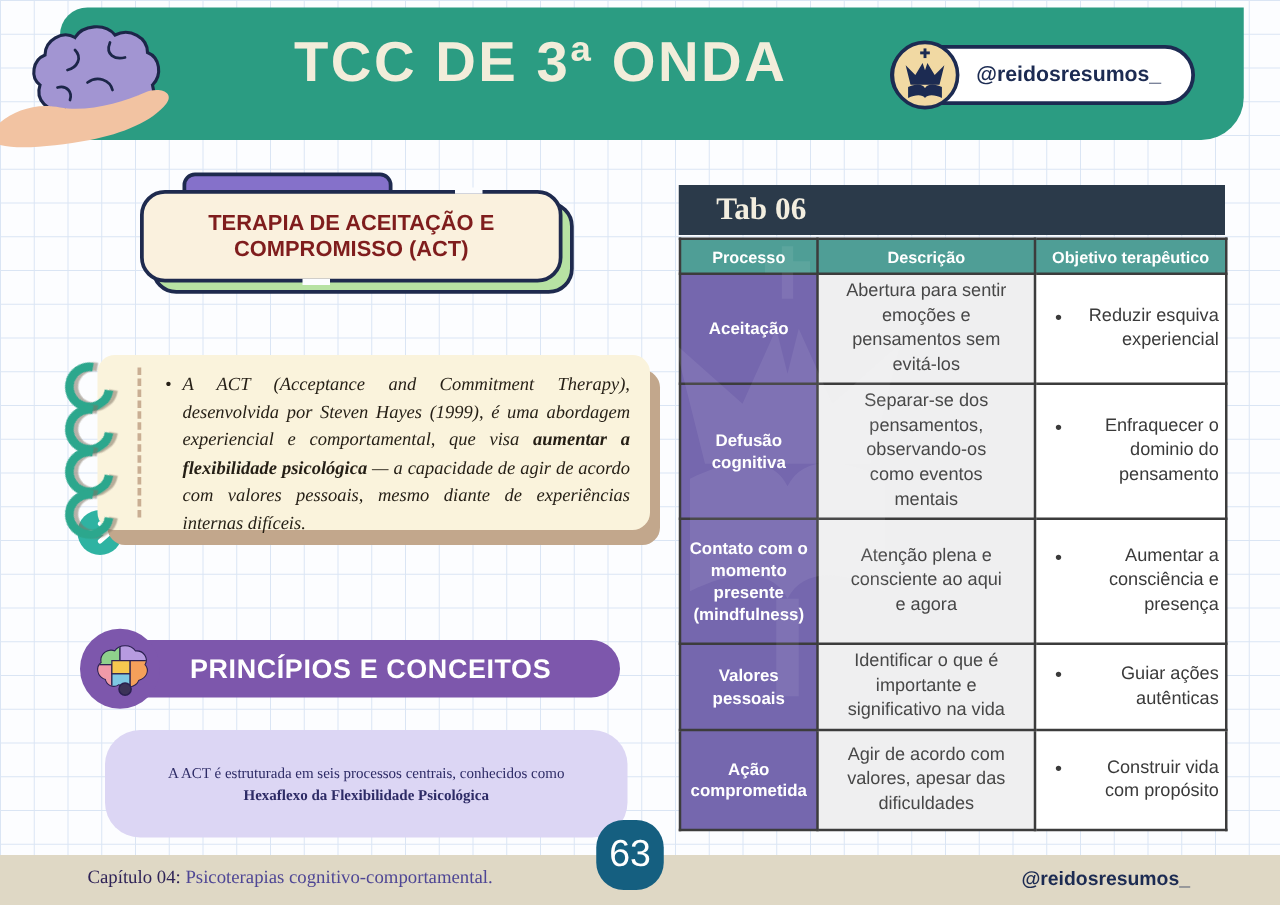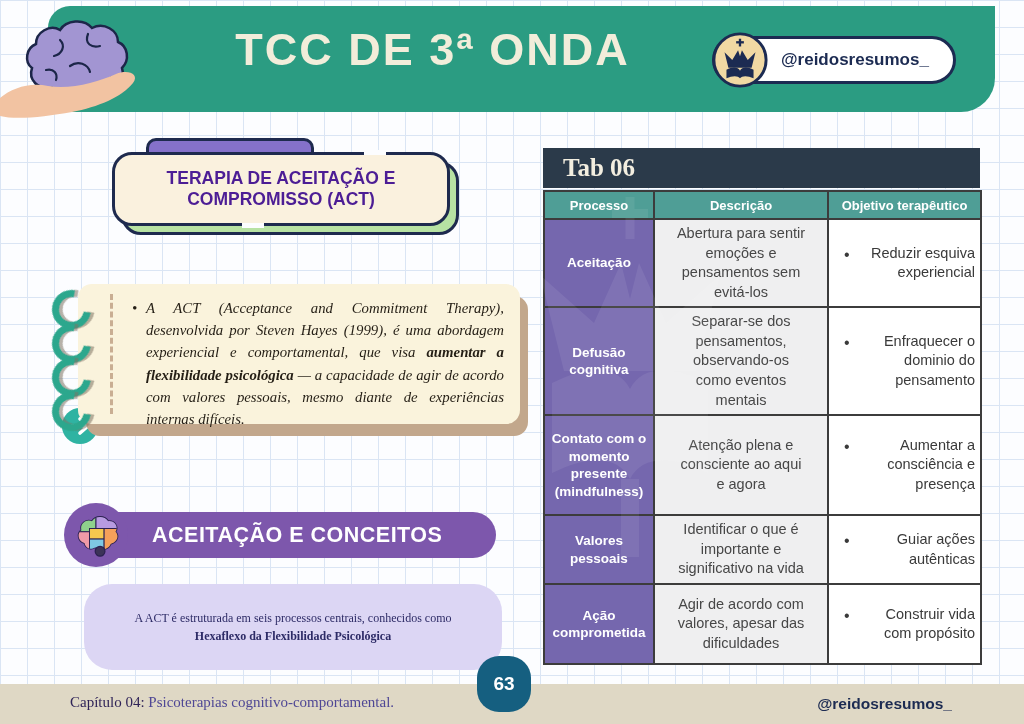--- a/index.html
+++ b/index.html
@@ -23,21 +23,21 @@
   .logo-circle{position:absolute;left:-4px;top:-8px;width:58px;height:58px;}
 
   
   .topic-wrap{position:absolute;left:112px;top:152px;width:338px;height:74px;}
   .topic-tab{position:absolute;left:34px;top:-14px;width:162px;height:36px;
     background:#8571CA;border:3px solid #1E2A4E;border-radius:10px;z-index:1;}
   .topic-shadow{position:absolute;left:9px;top:9px;width:332px;height:68px;
     background:#B7E2A3;border:3px solid #1E2A4E;border-radius:20px;z-index:0;}
   .topic-box{position:absolute;inset:0;background:#FAF1DE;border:3px solid #1E2A4E;
     border-radius:20px;z-index:2;display:flex;align-items:center;justify-content:center;
-    text-align:center;font-size:17.5px;font-weight:bold;color:#4c1d95;line-height:1.2;
+    text-align:center;font-size:17.5px;font-weight:bold;color:#7f1d1d;line-height:1.2;
     padding:4px 14px;}
   .dash{position:absolute;background:#FCFDFF;z-index:3;}
   .dash.d1{width:22px;height:5px;right:64px;top:-2px;}
   .dash.d2{width:22px;height:5px;left:130px;bottom:-2px;}
 
   .paper{position:absolute;left:78px;top:248px;width:442px;height:140px;
     background:#FAF3DC;border-radius:14px;box-shadow:8px 12px 0 #C2A78C;z-index:2;margin-top:36px;}
   .paper .divider{position:absolute;left:32px;top:10px;bottom:10px;
     border-left:3px dashed #C9AE93;}
   .rings{position:absolute;left:-26px;top:4px;width:40px;}
@@ -66,21 +66,21 @@
 
   .hexaflex-box{position:absolute;left:84px;top:584px;width:418px;height:86px;
     background:#DCD6F4;border-radius:28px;display:flex;align-items:center;justify-content:center;}
   .hexaflex-text{font-family:Liberation Serif, serif;font-size:12px;line-height:1.5;
     color:#2D2B66;text-align:center;padding:6px 24px;}
   .hexaflex-text b{font-weight:bold;}
 
   
   .tablewrap{position:absolute;left:543px;top:148px;width:437px;z-index:10;}
   .tab-bar{display:flex;align-items:center;background:#2B3A4A;color:#F3EEE0;
-    height:40px;padding:0 20px;margin-bottom:2px;}
+    height:40px;padding:0 30px;margin-bottom:2px;}
   .tab-num{font-family:"Liberation Serif",serif;font-weight:bold;font-size:25px;}
   .tab-title{flex:1;text-align:center;font-family:"Liberation Serif",serif;
     font-weight:bold;font-size:18.5px;}
   table.act{border-collapse:collapse;width:437px;table-layout:fixed;}
   table.act th,table.act td{border:2px solid #3C3C3C;}
   table.act th{background:#4F9E96;color:#FFFFFF;font-size:13px;font-weight:bold;
     padding:4px 2px;height:18px;}
   col.c-proc{width:110px}col.c-desc{width:174px}col.c-obj{width:153px}
   td.proc{background:#7567AE;color:#FFFFFF;font-weight:bold;font-size:13.5px;
     text-align:center;padding:4px 6px;line-height:1.3;}
@@ -95,21 +95,21 @@
   .watermark{position:absolute;left:480px;top:180px;width:300px;height:400px;
     opacity:.07;z-index:20;pointer-events:none;}
 
   
   .footer-bar{position:absolute;left:0;top:684px;width:1024px;height:40px;background:#DFD8C5;}
   .chapter{position:absolute;left:70px;top:694px;font-family:"Liberation Serif",serif;
     font-size:15px;color:#4F4795;}
   .chapter .bold{font-weight:normal;color:#2F2357;}
   .page-badge{position:absolute;left:477px;top:656px;width:54px;height:56px;
     background:#155F80;border-radius:22px;display:flex;align-items:center;justify-content:center;
-    color:#FFFFFF;font-size:19px;font-weight:700;z-index:15;}
+    color:#FFFFFF;font-size:30px;font-weight:400;z-index:15;}
   .footer-handle{position:absolute;right:72px;top:695px;font-size:15.5px;font-weight:bold;
     color:#1C2B52;}
 </style>
 </head>
 <body>
 
 <div class="page">
 
   <div class="banner"></div>
   <div class="page-title">TCC DE 3ª ONDA</div>
@@ -172,21 +172,21 @@
           <rect x="6" y="6" width="26" height="22" fill="#8FD18C"></rect>
           <rect x="32" y="6" width="28" height="18" fill="#B79BE0"></rect>
           <rect x="6" y="28" width="18" height="24" fill="#F09AA8"></rect>
           <rect x="24" y="24" width="18" height="13" fill="#F5C84F"></rect>
           <rect x="24" y="37" width="18" height="16" fill="#7EC8E3"></rect>
           <rect x="42" y="24" width="18" height="29" fill="#F5A05A"></rect>
         </g>
         <circle cx="37" cy="52" r="6" fill="#3C3358" stroke="#2B2150" stroke-width="1.5"></circle>
       </svg>
     </div>
-    <span class="lbl">ACEITAÇÃO E CONCEITOS</span>
+    <span class="lbl">PRINCÍPIOS E CONCEITOS</span>
   </div>
 
   <div class="hexaflex-box">
     <div class="hexaflex-text"><span>A ACT é estruturada em seis processos centrais, conhecidos como </span><b>Hexaflexo da Flexibilidade Psicológica</b></div>
   </div>
 
   <div class="tablewrap">
     <div class="tab-bar">
       <span class="tab-num">Tab 06</span>
     </div>

